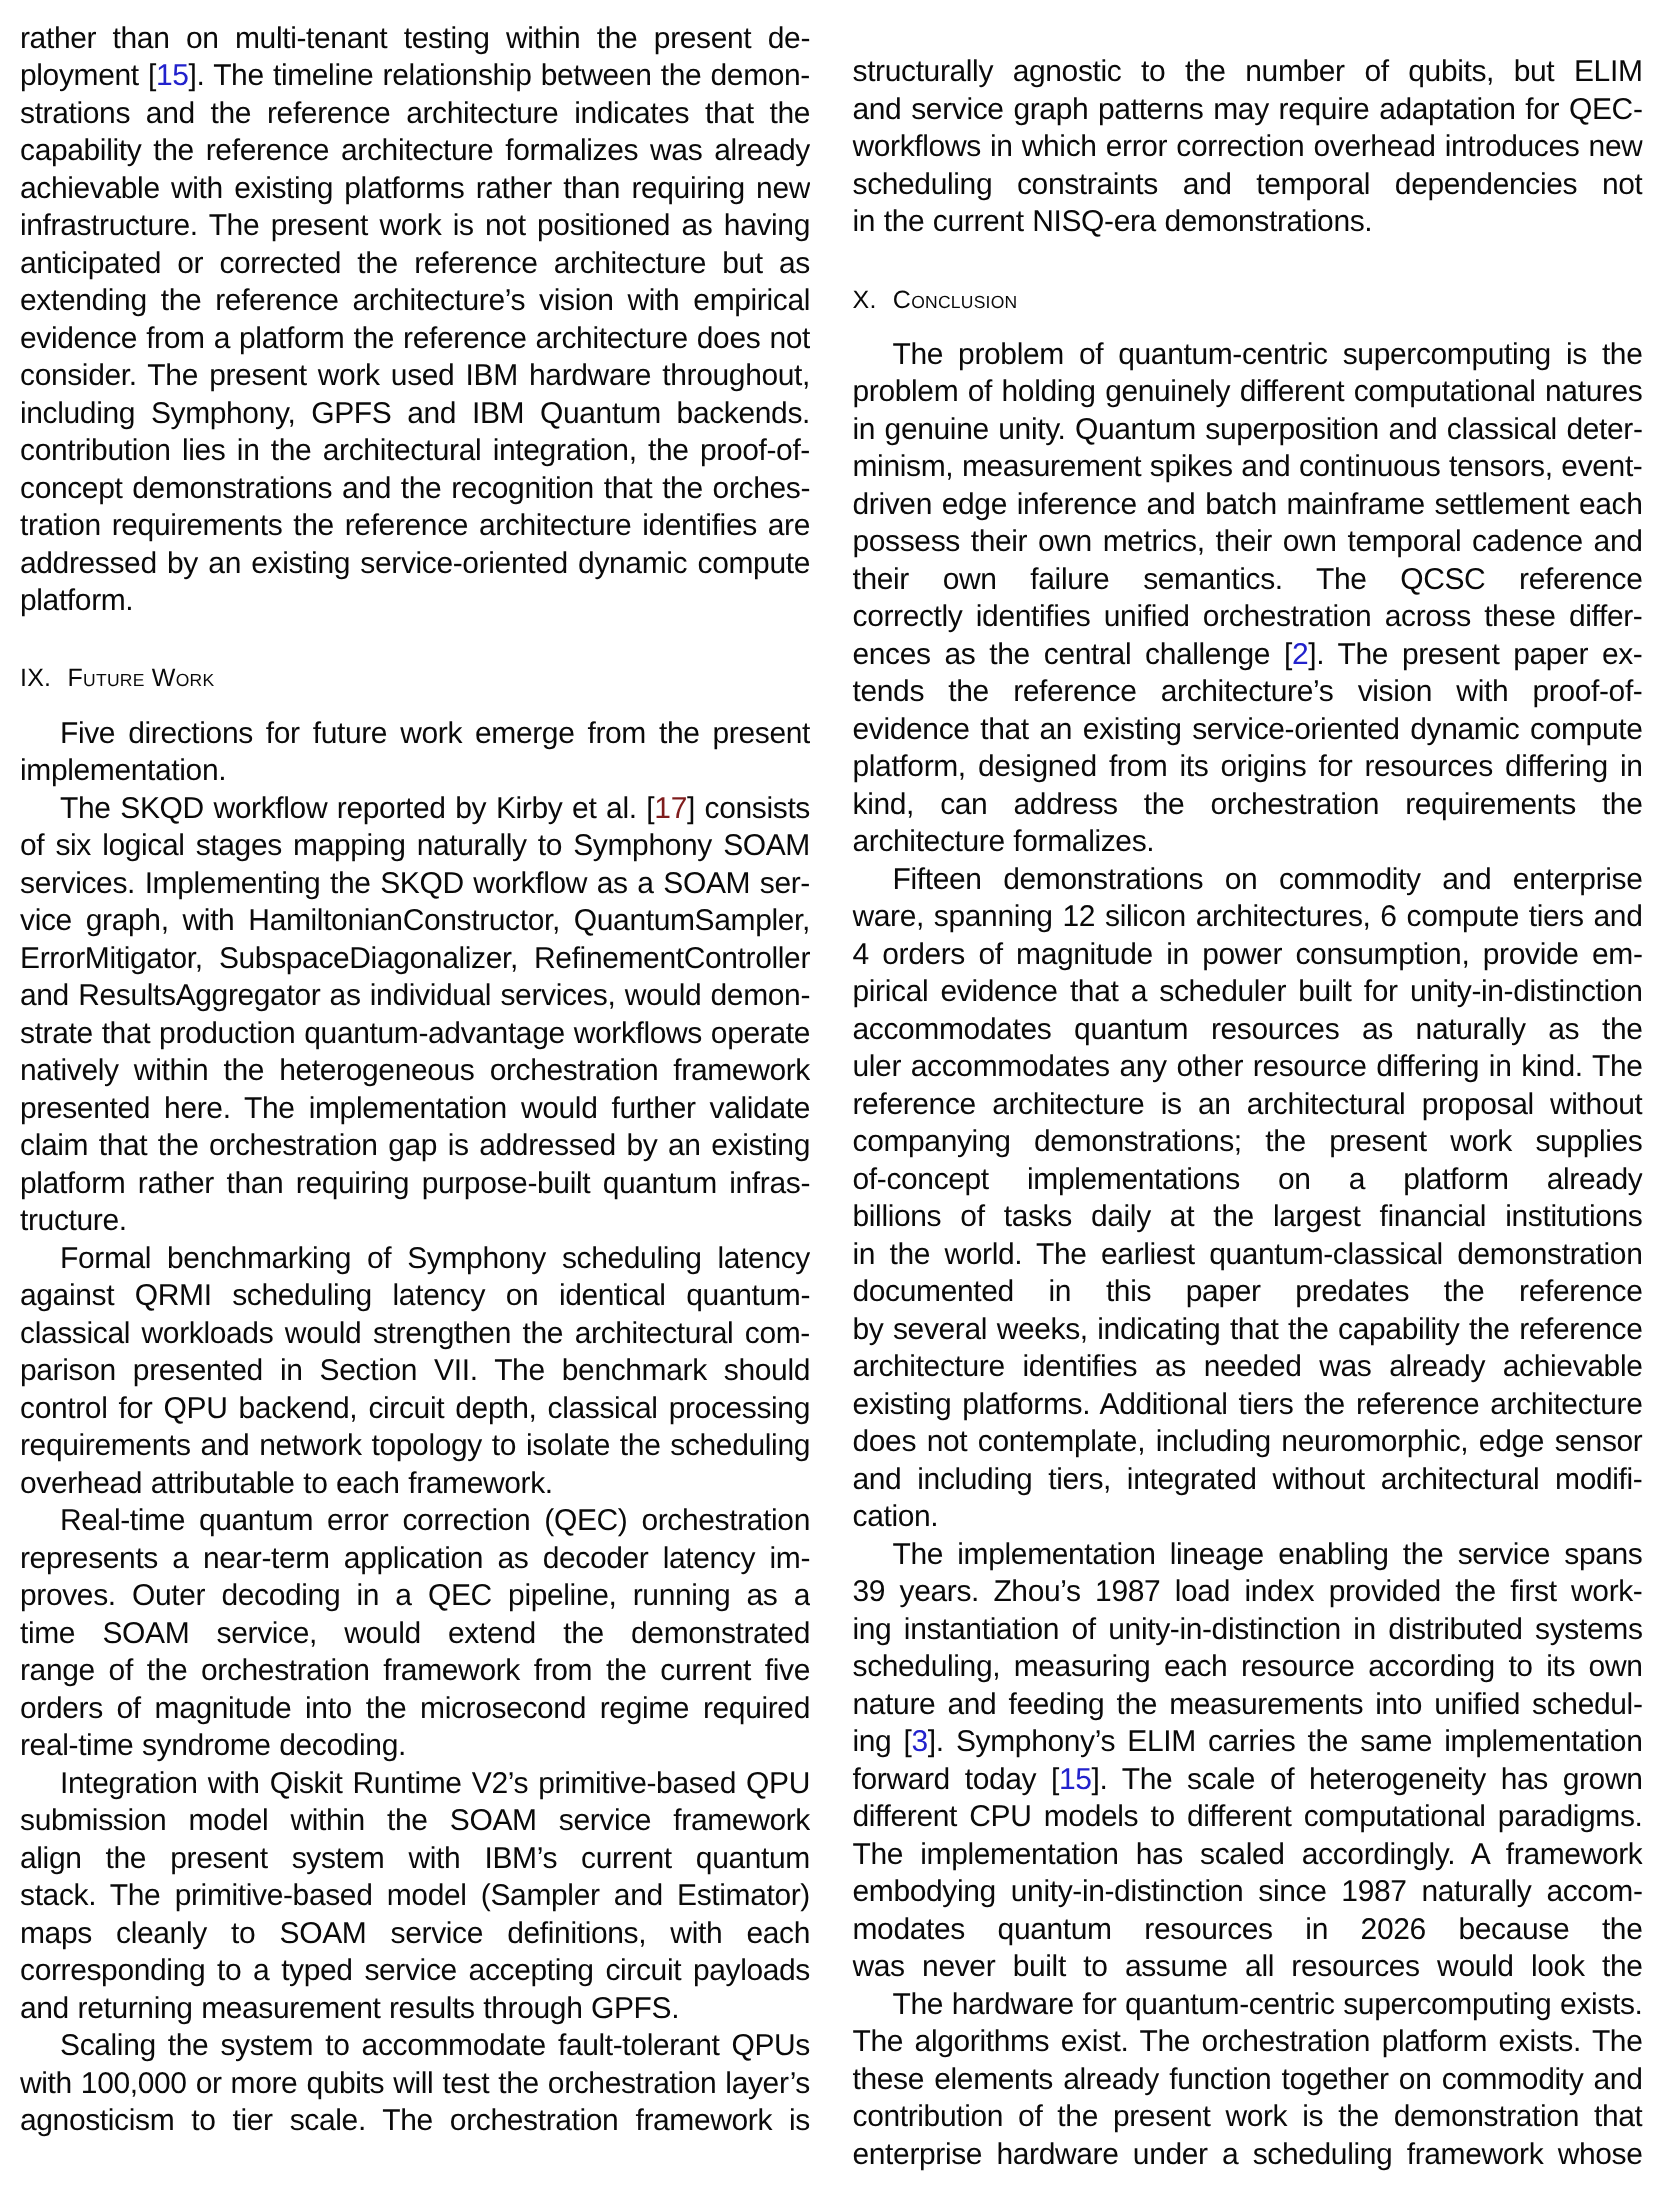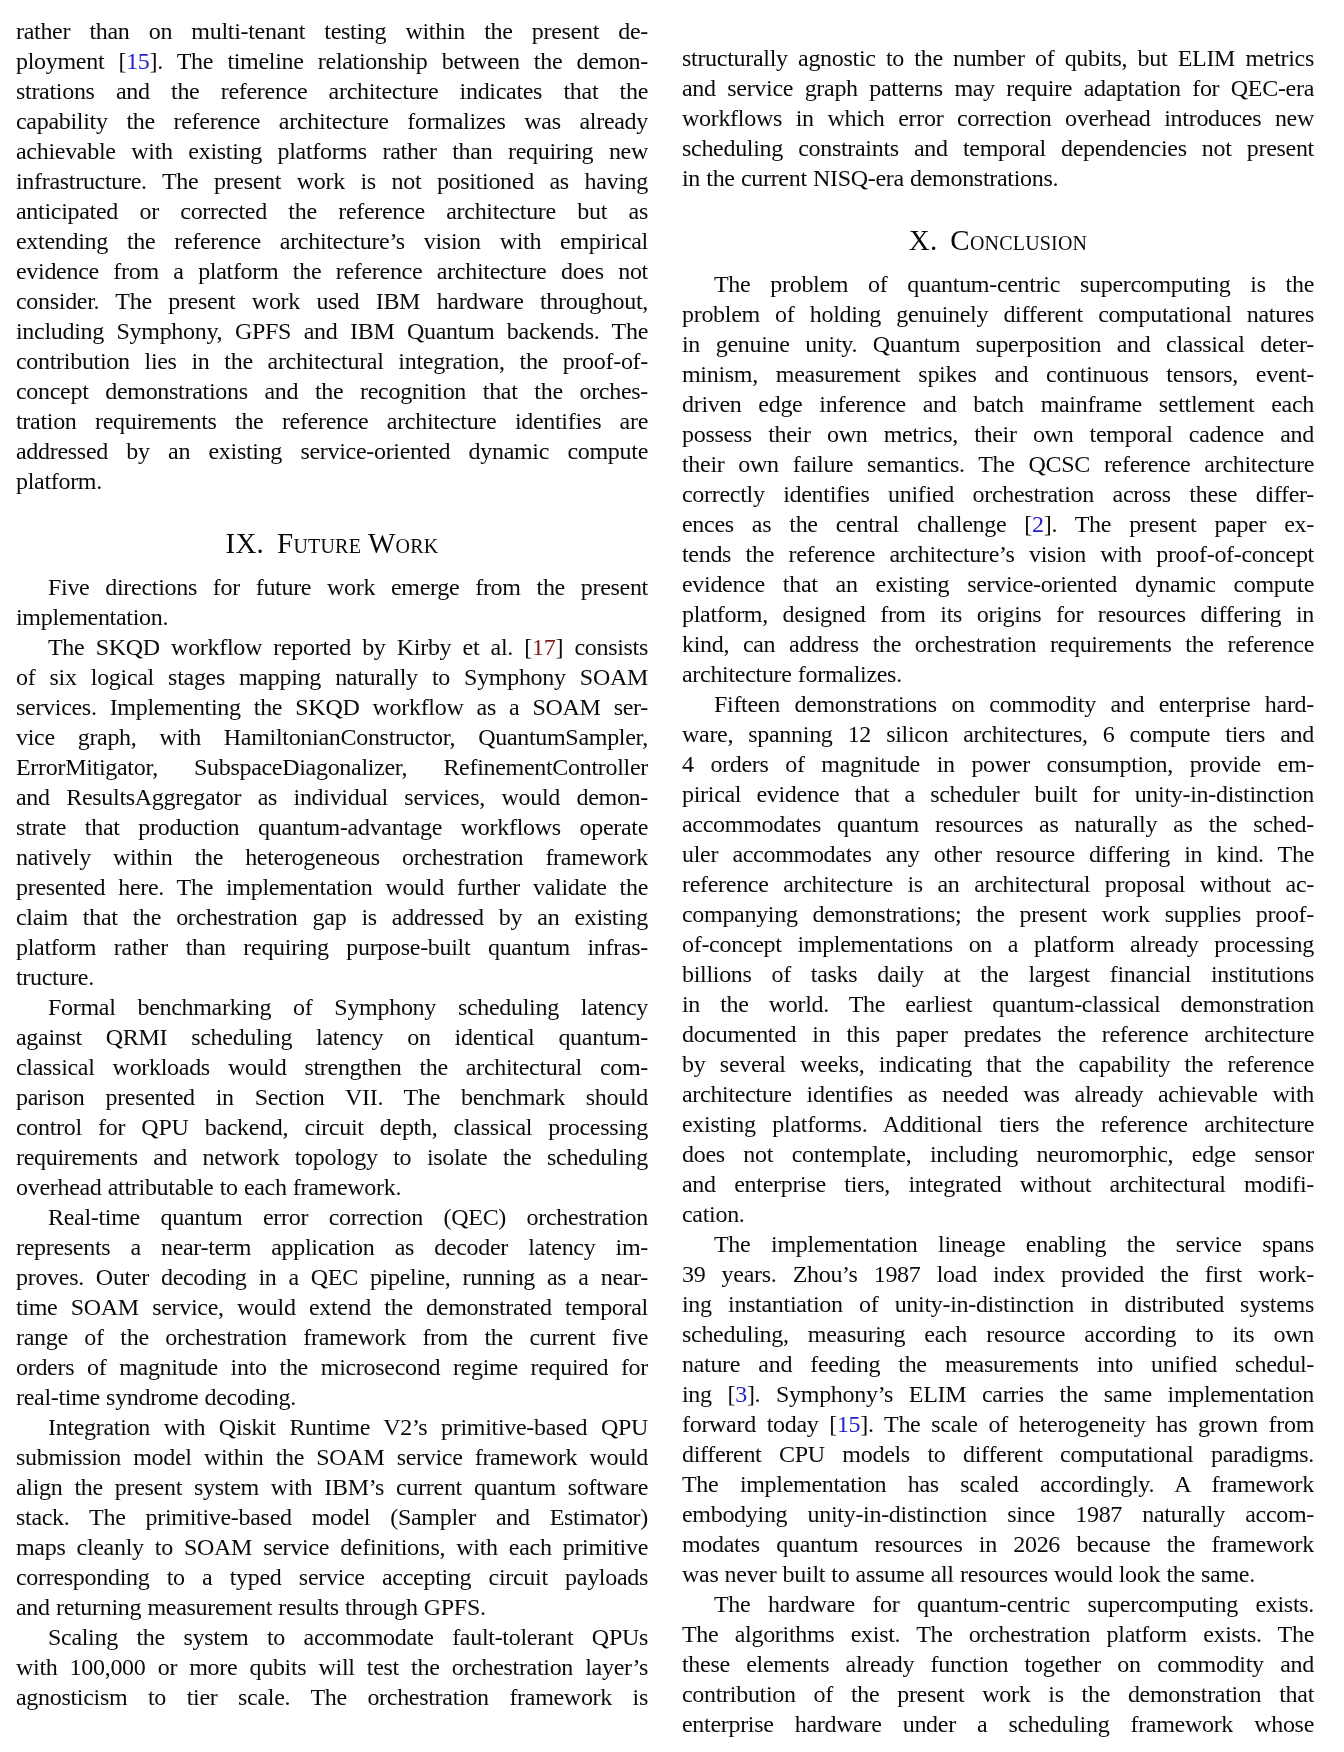--- a/index.html
+++ b/index.html
@@ -1,21 +1,21 @@
 <!DOCTYPE html>
 <html><head>
 <meta charset="utf-8">
 <style>
   html, body { margin: 0; padding: 0; background: #ffffff; }
   .page {
     position: relative;
     width: 1344px;
     height: 1752px;
     background: #ffffff;
-    font-family: Liberation Serif, serif;
+    font-family: Liberation Sans, sans-serif;
     color: #0a0a0a;
     overflow: hidden;
   }
   .col {
     position: absolute;
     top: 16px;
     width: 632px;
   }
   #col-left  { left: 16px; }
   #col-right { left: 682px; margin-top: 27px; }
@@ -25,26 +25,26 @@
     height: 30px;
     overflow: hidden;
     letter-spacing: -0.3px;
     text-align: justify;
     text-align-last: justify;
     word-spacing: 0.5px;
   }
   .line.para-first { text-indent: 32px; }
   .line.para-last  { text-align-last: left; }
   .heading {
-    font-size: 29px;
+    font-size: 20px;
     line-height: 30px;
     height: 30px;
     margin-top: 32px;
     margin-bottom: 14px;
-    text-align: center;
+    text-align: left;
     letter-spacing: 0.2px;
   }
   .heading .hnum { margin-right: 13px; }
   .heading .htitle { font-variant: small-caps; }
   .cite { color: #2222cc; }
 </style>
 </head>
 <body>
 
 <div class="page" style="color: rgb(10, 10, 10); background: rgb(255, 255, 255);">
@@ -154,21 +154,21 @@
         <div class="line">reference architecture is an architectural proposal without ac-</div>
         <div class="line">companying demonstrations; the present work supplies proof-</div>
         <div class="line">of-concept implementations on a platform already processing</div>
         <div class="line">billions of tasks daily at the largest financial institutions</div>
         <div class="line">in the world. The earliest quantum-classical demonstration</div>
         <div class="line">documented in this paper predates the reference architecture</div>
         <div class="line">by several weeks, indicating that the capability the reference</div>
         <div class="line">architecture identifies as needed was already achievable with</div>
         <div class="line">existing platforms. Additional tiers the reference architecture</div>
         <div class="line">does not contemplate, including neuromorphic, edge sensor</div>
-        <div class="line">and enterprise tiers, integrated without architectural modifi-</div>
+        <div class="line">and including tiers, integrated without architectural modifi-</div>
         <div class="line para-last">cation.</div>
       </div>
       <div class="para">
         <div class="line para-first">The implementation lineage enabling the service spans</div>
         <div class="line">39 years. Zhou’s 1987 load index provided the first work-</div>
         <div class="line">ing instantiation of unity-in-distinction in distributed systems</div>
         <div class="line">scheduling, measuring each resource according to its own</div>
         <div class="line">nature and feeding the measurements into unified schedul-</div>
         <div class="line">ing [<span class="cite" style="color:#2222cc">3</span>]. Symphony’s ELIM carries the same implementation</div>
         <div class="line">forward today [<span class="cite" style="color:#2222cc">15</span>]. The scale of heterogeneity has grown from</div>

